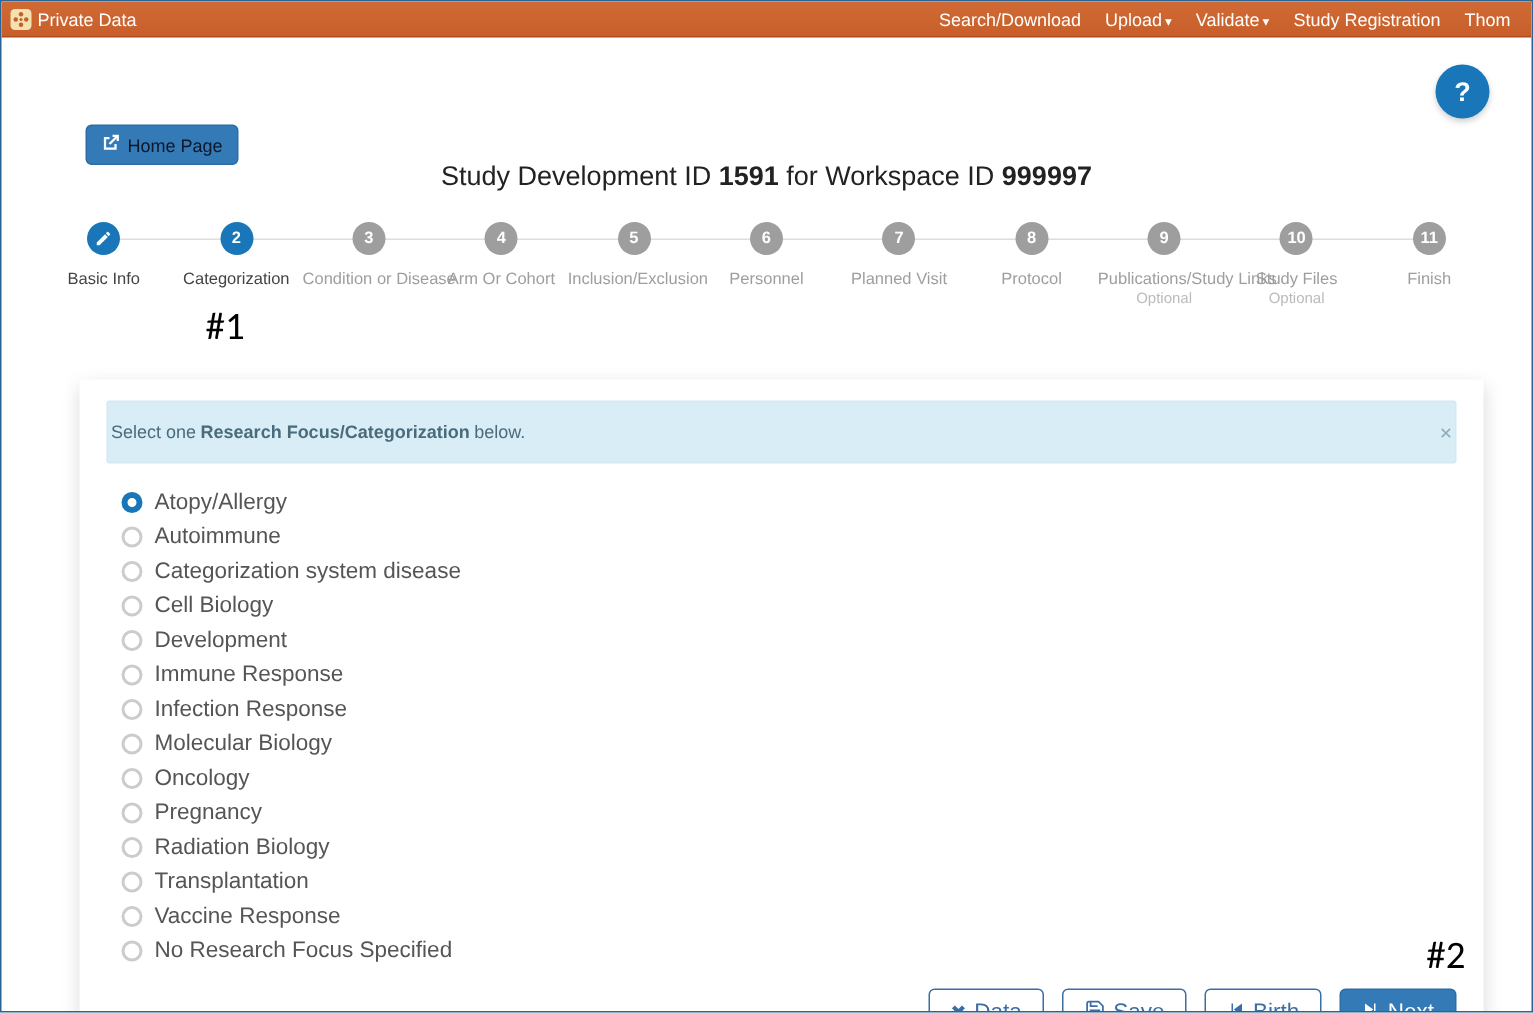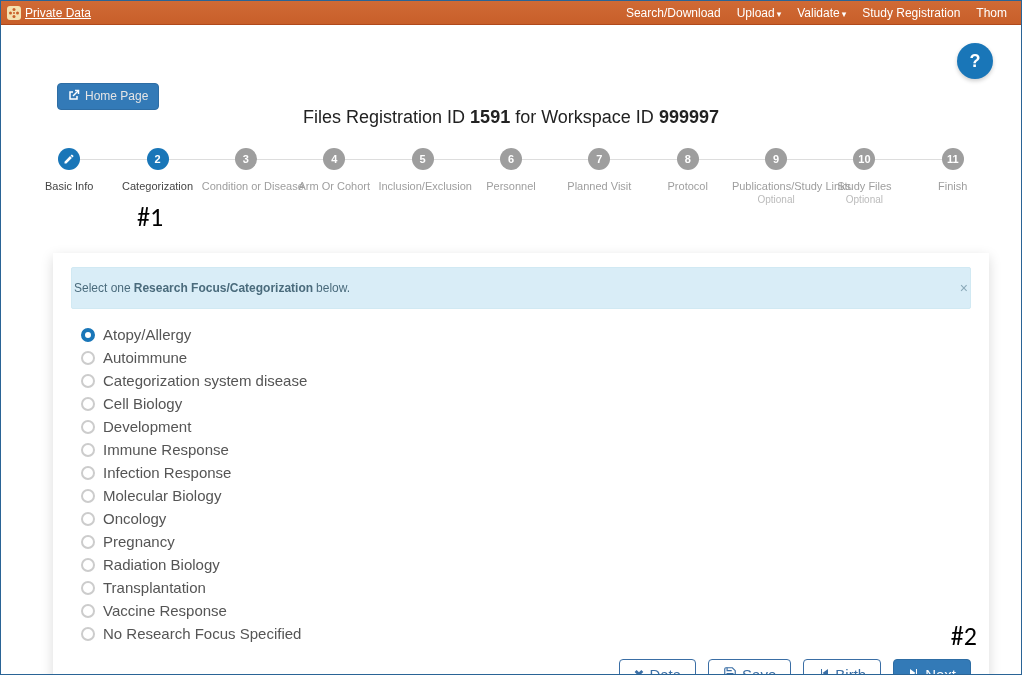--- a/index.html
+++ b/index.html
@@ -23,21 +23,20 @@
     display: flex;
     align-items: center;
     padding: 0 6px;
     color: #fff;
     font-size: 12px;
   }
   .navbar .brand {
     display: flex;
     align-items: center;
     gap: 4px;
-    text-decoration: underline;
   }
   .navbar .brand-icon {
     width: 14px; height: 14px;
     background: #f4e1b0;
     border-radius: 3px;
     display: inline-flex;
     align-items: center;
     justify-content: center;
     color: #c85f2a;
     font-size: 10px;
@@ -66,25 +65,26 @@
     font-weight: bold;
     font-size: 18px;
     box-shadow: 0 2px 4px rgba(0,0,0,.2);
     cursor: pointer;
   }
   .home-btn {
     position: absolute;
     top: 82px;
     left: 56px;
     background: #337ab7;
-    color: #e5e5e5;
+    color: #0f172a;
     border-radius: 4px;
     padding: 5px 10px;
     font-size: 12px;
     display: inline-flex;
+    align-items: center;
     gap: 5px;
     cursor: pointer;
     border: 1px solid #2e6da4;
   }
   .title {
     text-align: center;
     font-size: 18px;
     color: #222;
     padding-top: 52px;
     padding-bottom: 20px;
@@ -276,21 +276,21 @@
           <path d="M14 3h7v7"></path>
           <path d="M10 14L21 3"></path>
           <path d="M18 14v6H4V6h6"></path>
         </svg>
     </span>
     <span>Home Page</span>
   </div>
 
   <div class="content">
     <div class="title">
-      <span>Files Registration ID </span><span class="bold">1591</span><span> for Workspace ID </span><span class="bold">999997</span>
+      <span>Study Development ID </span><span class="bold">1591</span><span> for Workspace ID </span><span class="bold">999997</span>
     </div>
 
     <div class="stepper" id="stepper">
         <div class="step done"><div class="step-circle">
             <svg width="12" height="12" viewBox="0 0 24 24" fill="#fff">
               <path d="M3 17.25V21h3.75L17.81 9.94l-3.75-3.75L3 17.25zM20.71 7.04a1 1 0 0 0 0-1.41l-2.34-2.34a1 1 0 0 0-1.41 0l-1.83 1.83 3.75 3.75 1.83-1.83z"></path>
             </svg>
           </div><div class="step-line"></div><div class="step-label">Basic Info</div></div>
         <div class="step active"><div class="step-circle">2</div><div class="step-line"></div><div class="step-label">Categorization</div></div>
         <div class="step"><div class="step-circle">3</div><div class="step-line"></div><div class="step-label">Condition or Disease</div></div>

